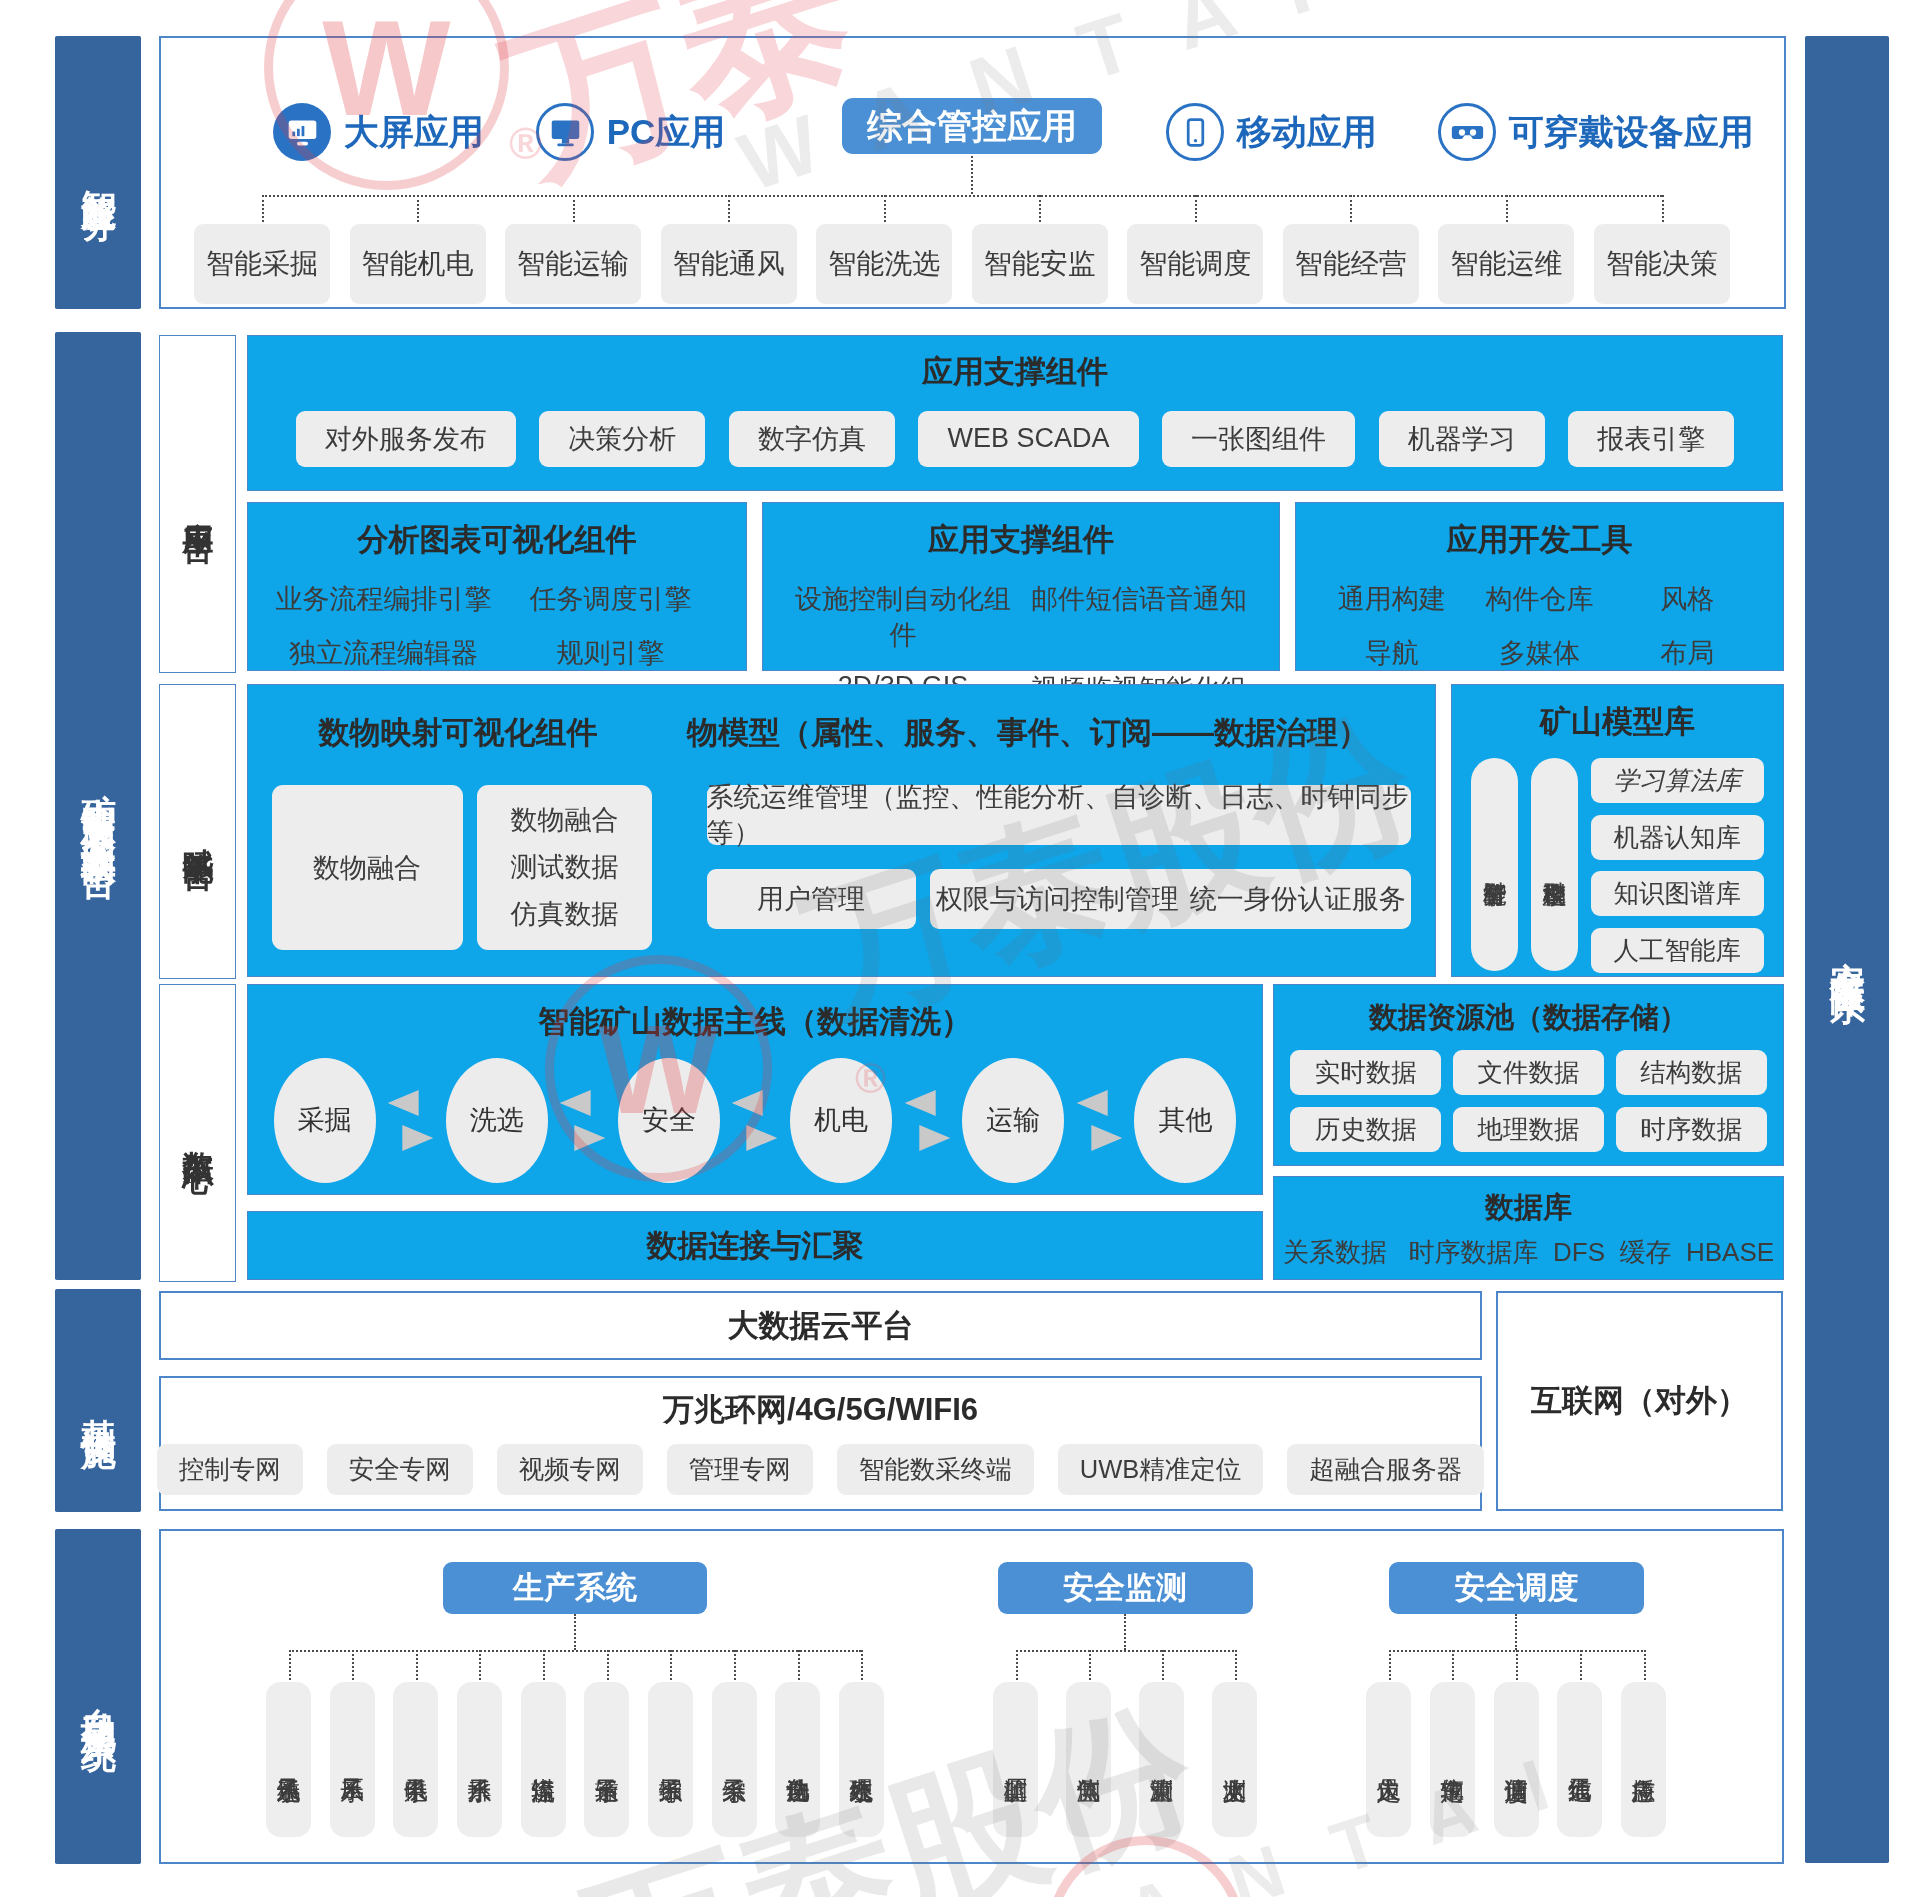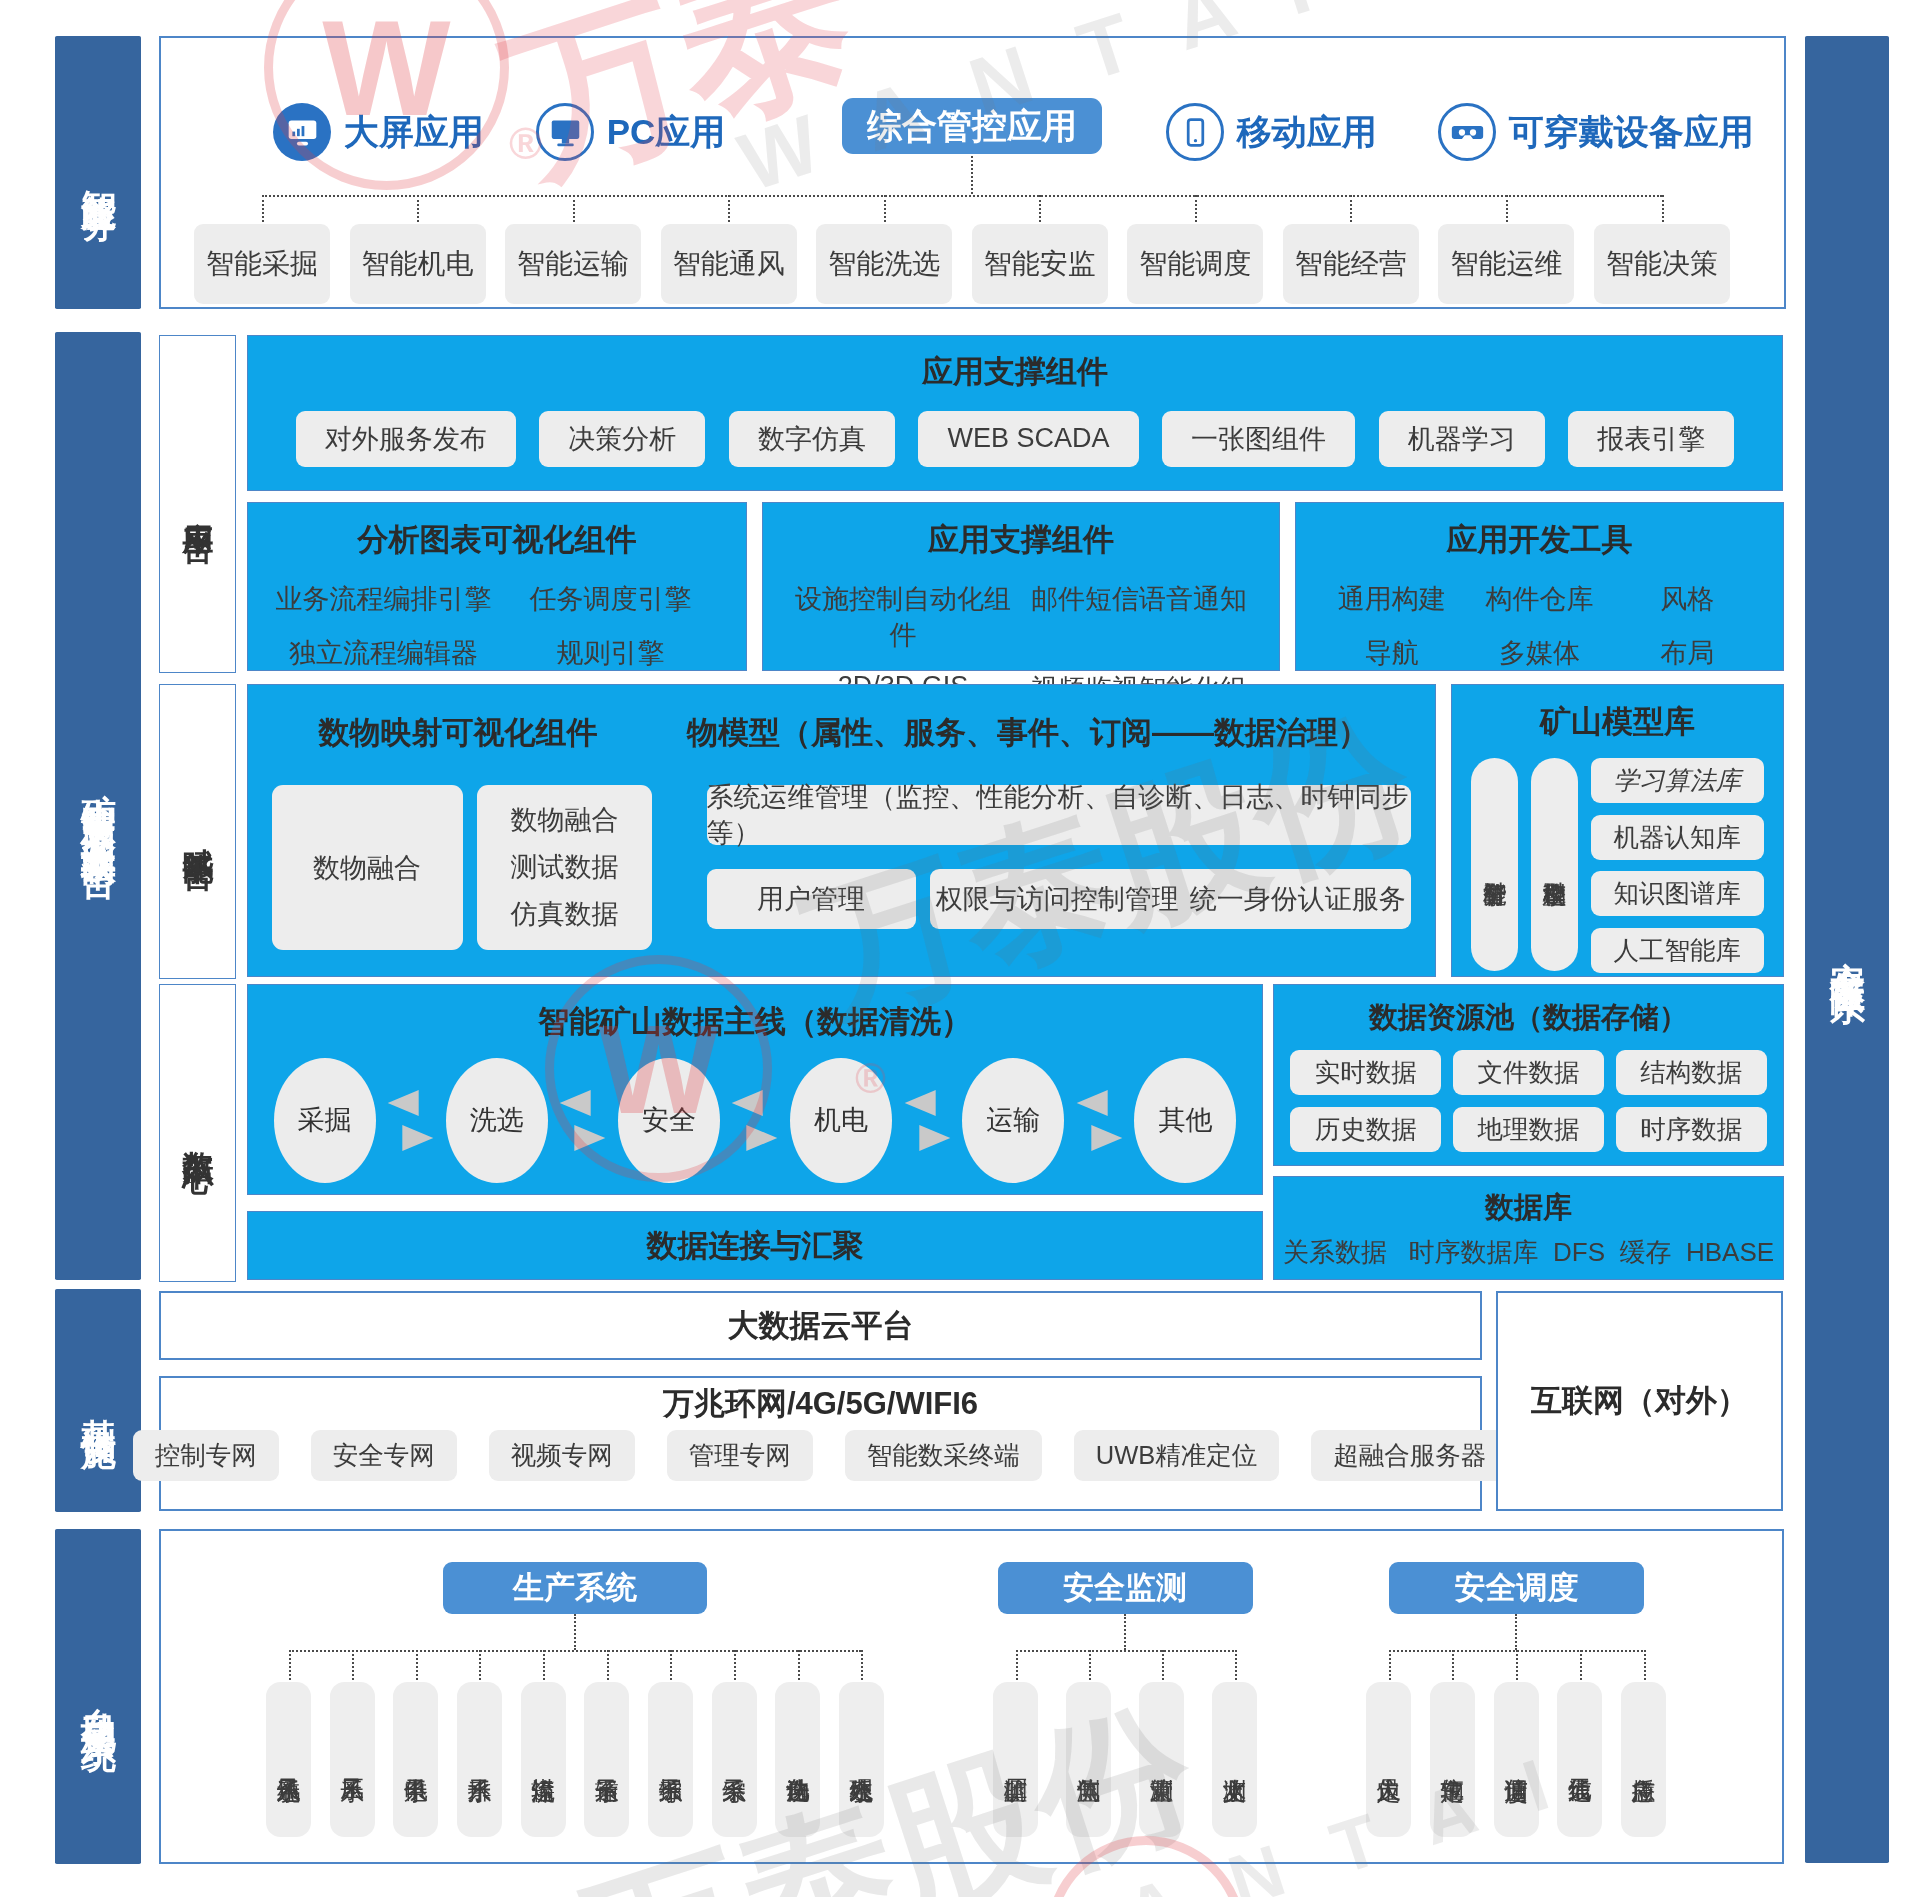--- a/index.html
+++ b/index.html
@@ -298,23 +298,23 @@
     </div>
   </div>
 
   <div class="panel" style="left:1273px;top:1176px;width:511px;height:104px;padding-top:11px;">
     <div class="ttl" style="font-size:29px;">数据库</div>
     <div style="text-align:center;font-size:26px;color:#3c3c3c;margin-top:7.3px;white-space:pre;">关系数据   时序数据库  DFS  缓存  HBASE</div>
   </div>
 
   <div class="sect ttl" style="left:159px;top:1291px;width:1323px;height:69px;display:flex;align-items:center;justify-content:center;">大数据云平台</div>
 
-  <div class="sect" style="left:159px;top:1376px;width:1323px;height:135px;padding-top:5px;">
+  <div class="sect" style="left:159px;top:1376px;width:1323px;height:135px;padding-top:11px;">
     <div class="ttl">万兆环网/4G/5G/WIFI6</div>
-    <div class="items-row" style="margin-top:5px;gap:32px;">
+    <div class="items-row" style="margin-top:13px;gap:24px;">
       <div class="pill" style="height:51px;font-size:25.5px;padding:0 22px;">控制专网</div>
       <div class="pill" style="height:51px;font-size:25.5px;padding:0 22px;">安全专网</div>
       <div class="pill" style="height:51px;font-size:25.5px;padding:0 22px;">视频专网</div>
       <div class="pill" style="height:51px;font-size:25.5px;padding:0 22px;">管理专网</div>
       <div class="pill" style="height:51px;font-size:25.5px;padding:0 22px;">智能数采终端</div>
       <div class="pill" style="height:51px;font-size:25.5px;padding:0 22px;">UWB精准定位</div>
       <div class="pill" style="height:51px;font-size:25.5px;padding:0 22px;">超融合服务器</div>
     </div>
   </div>
 

